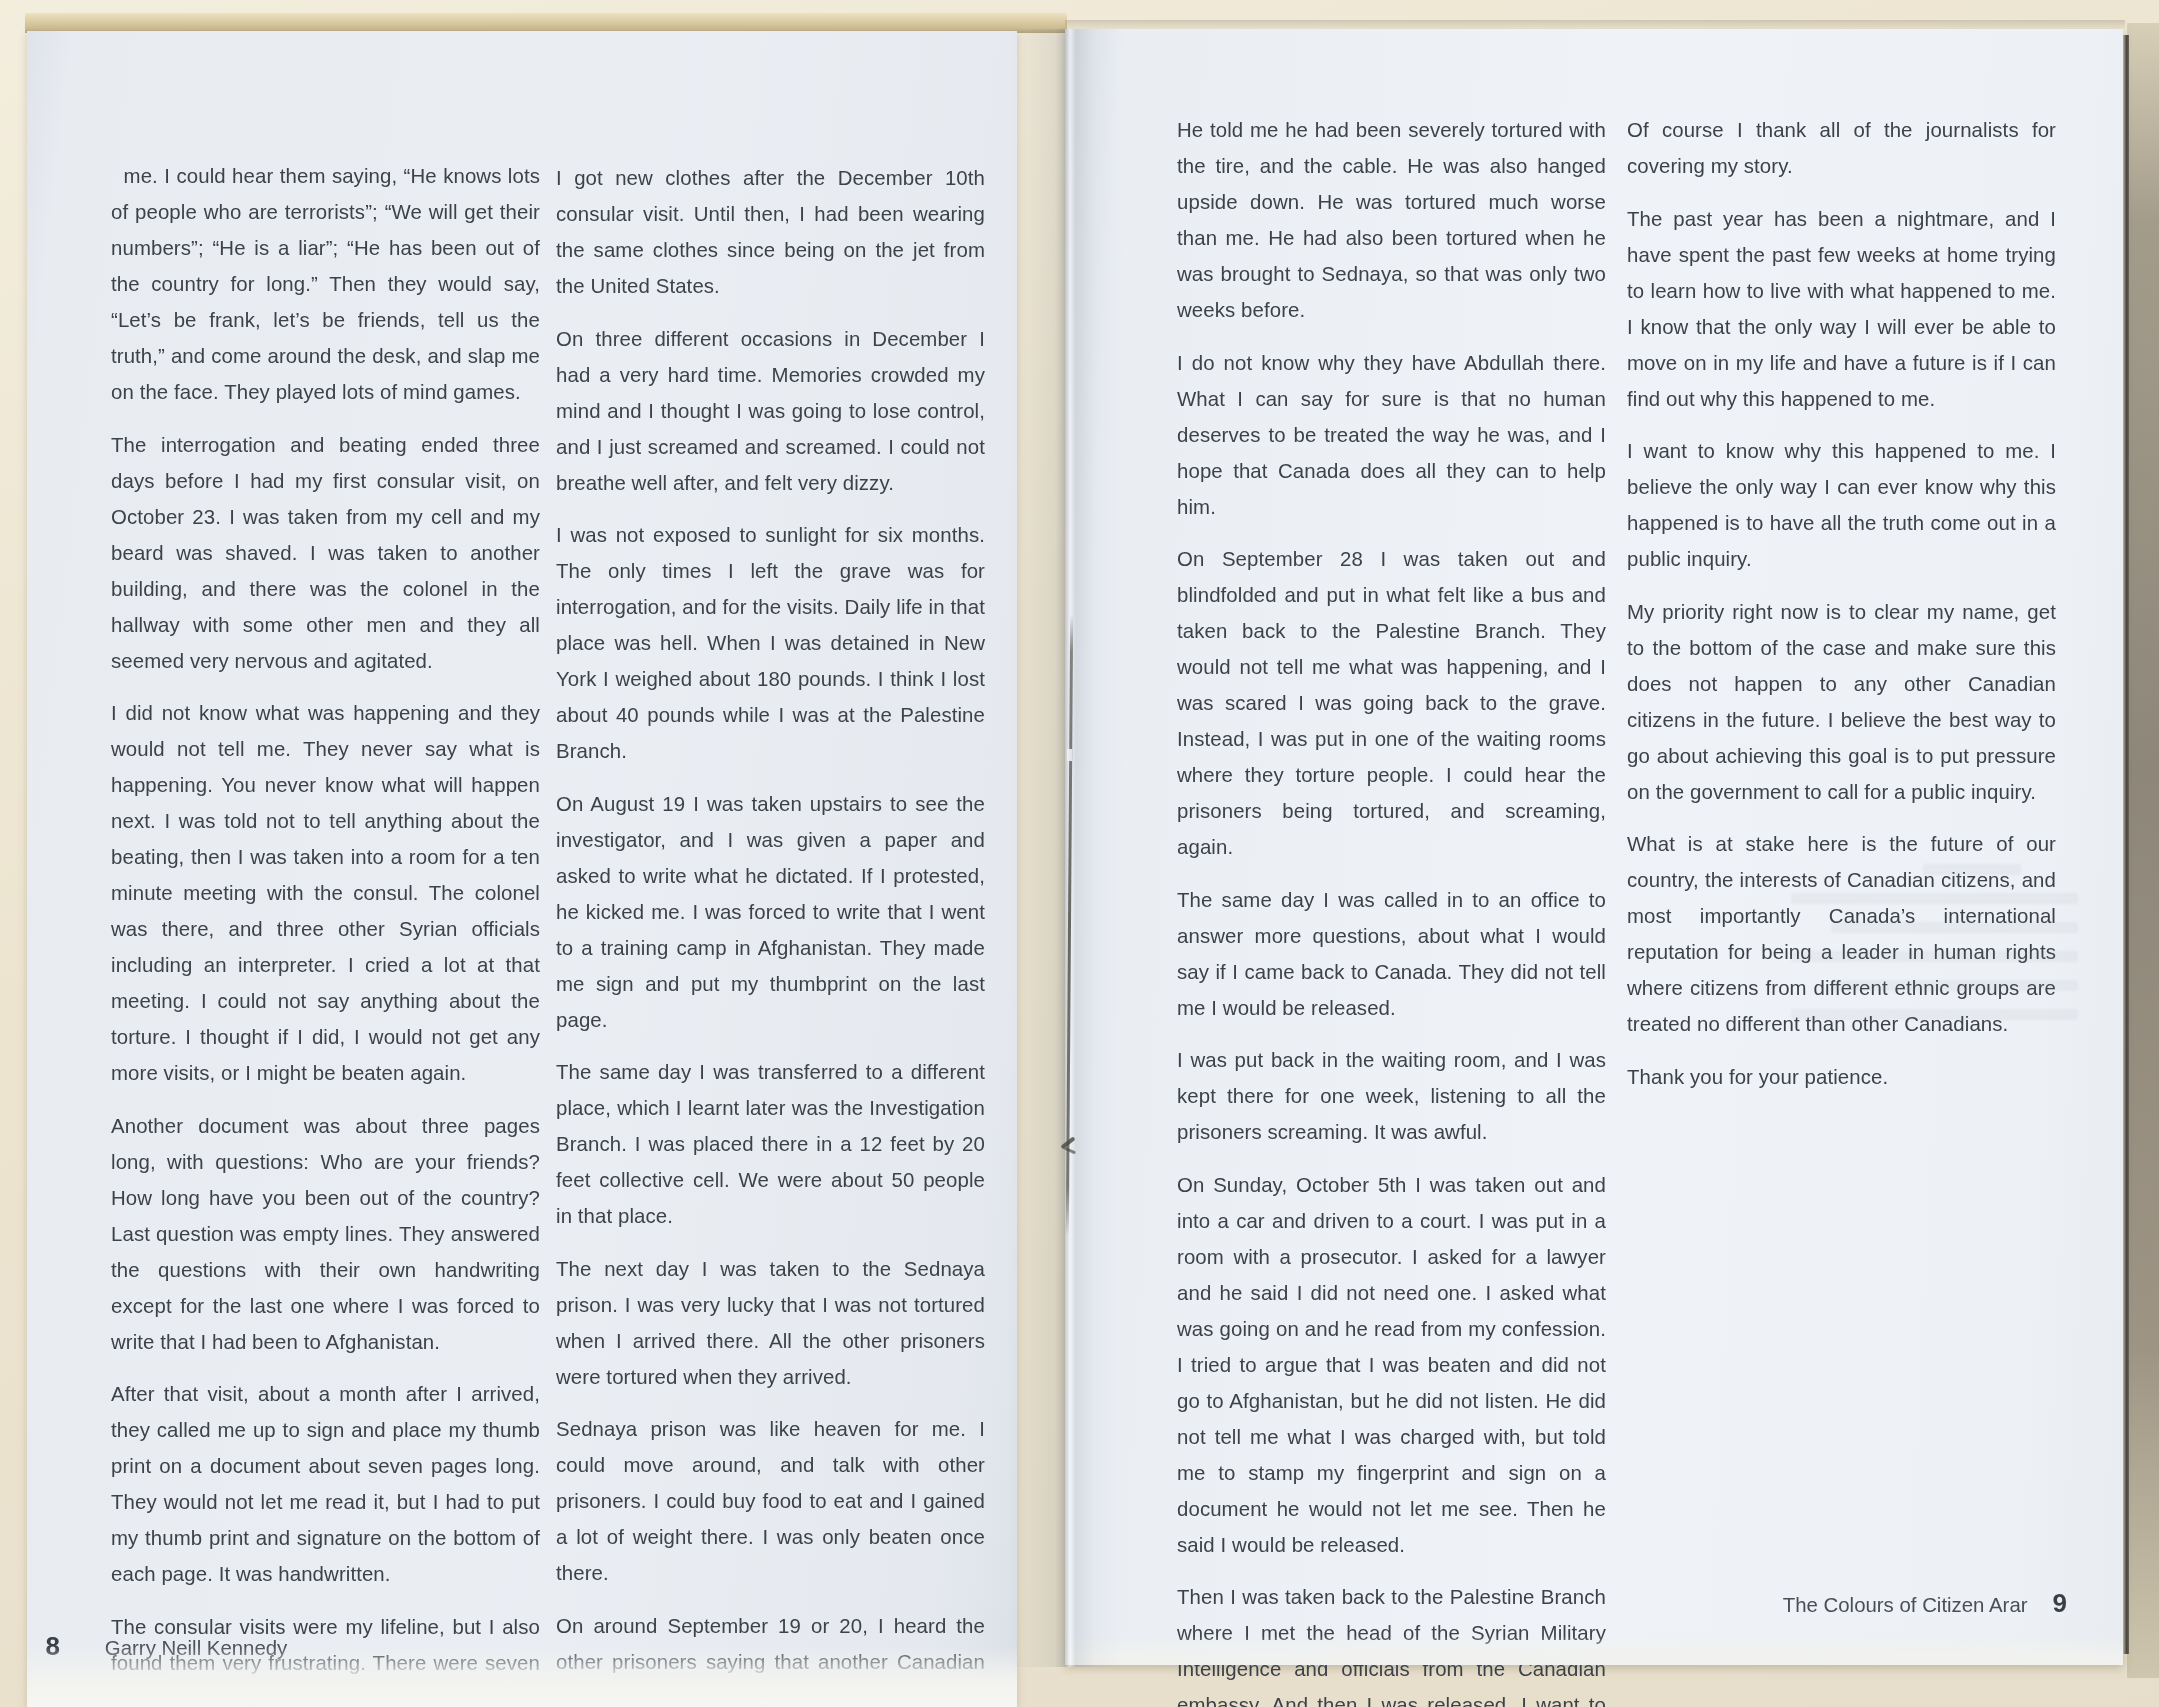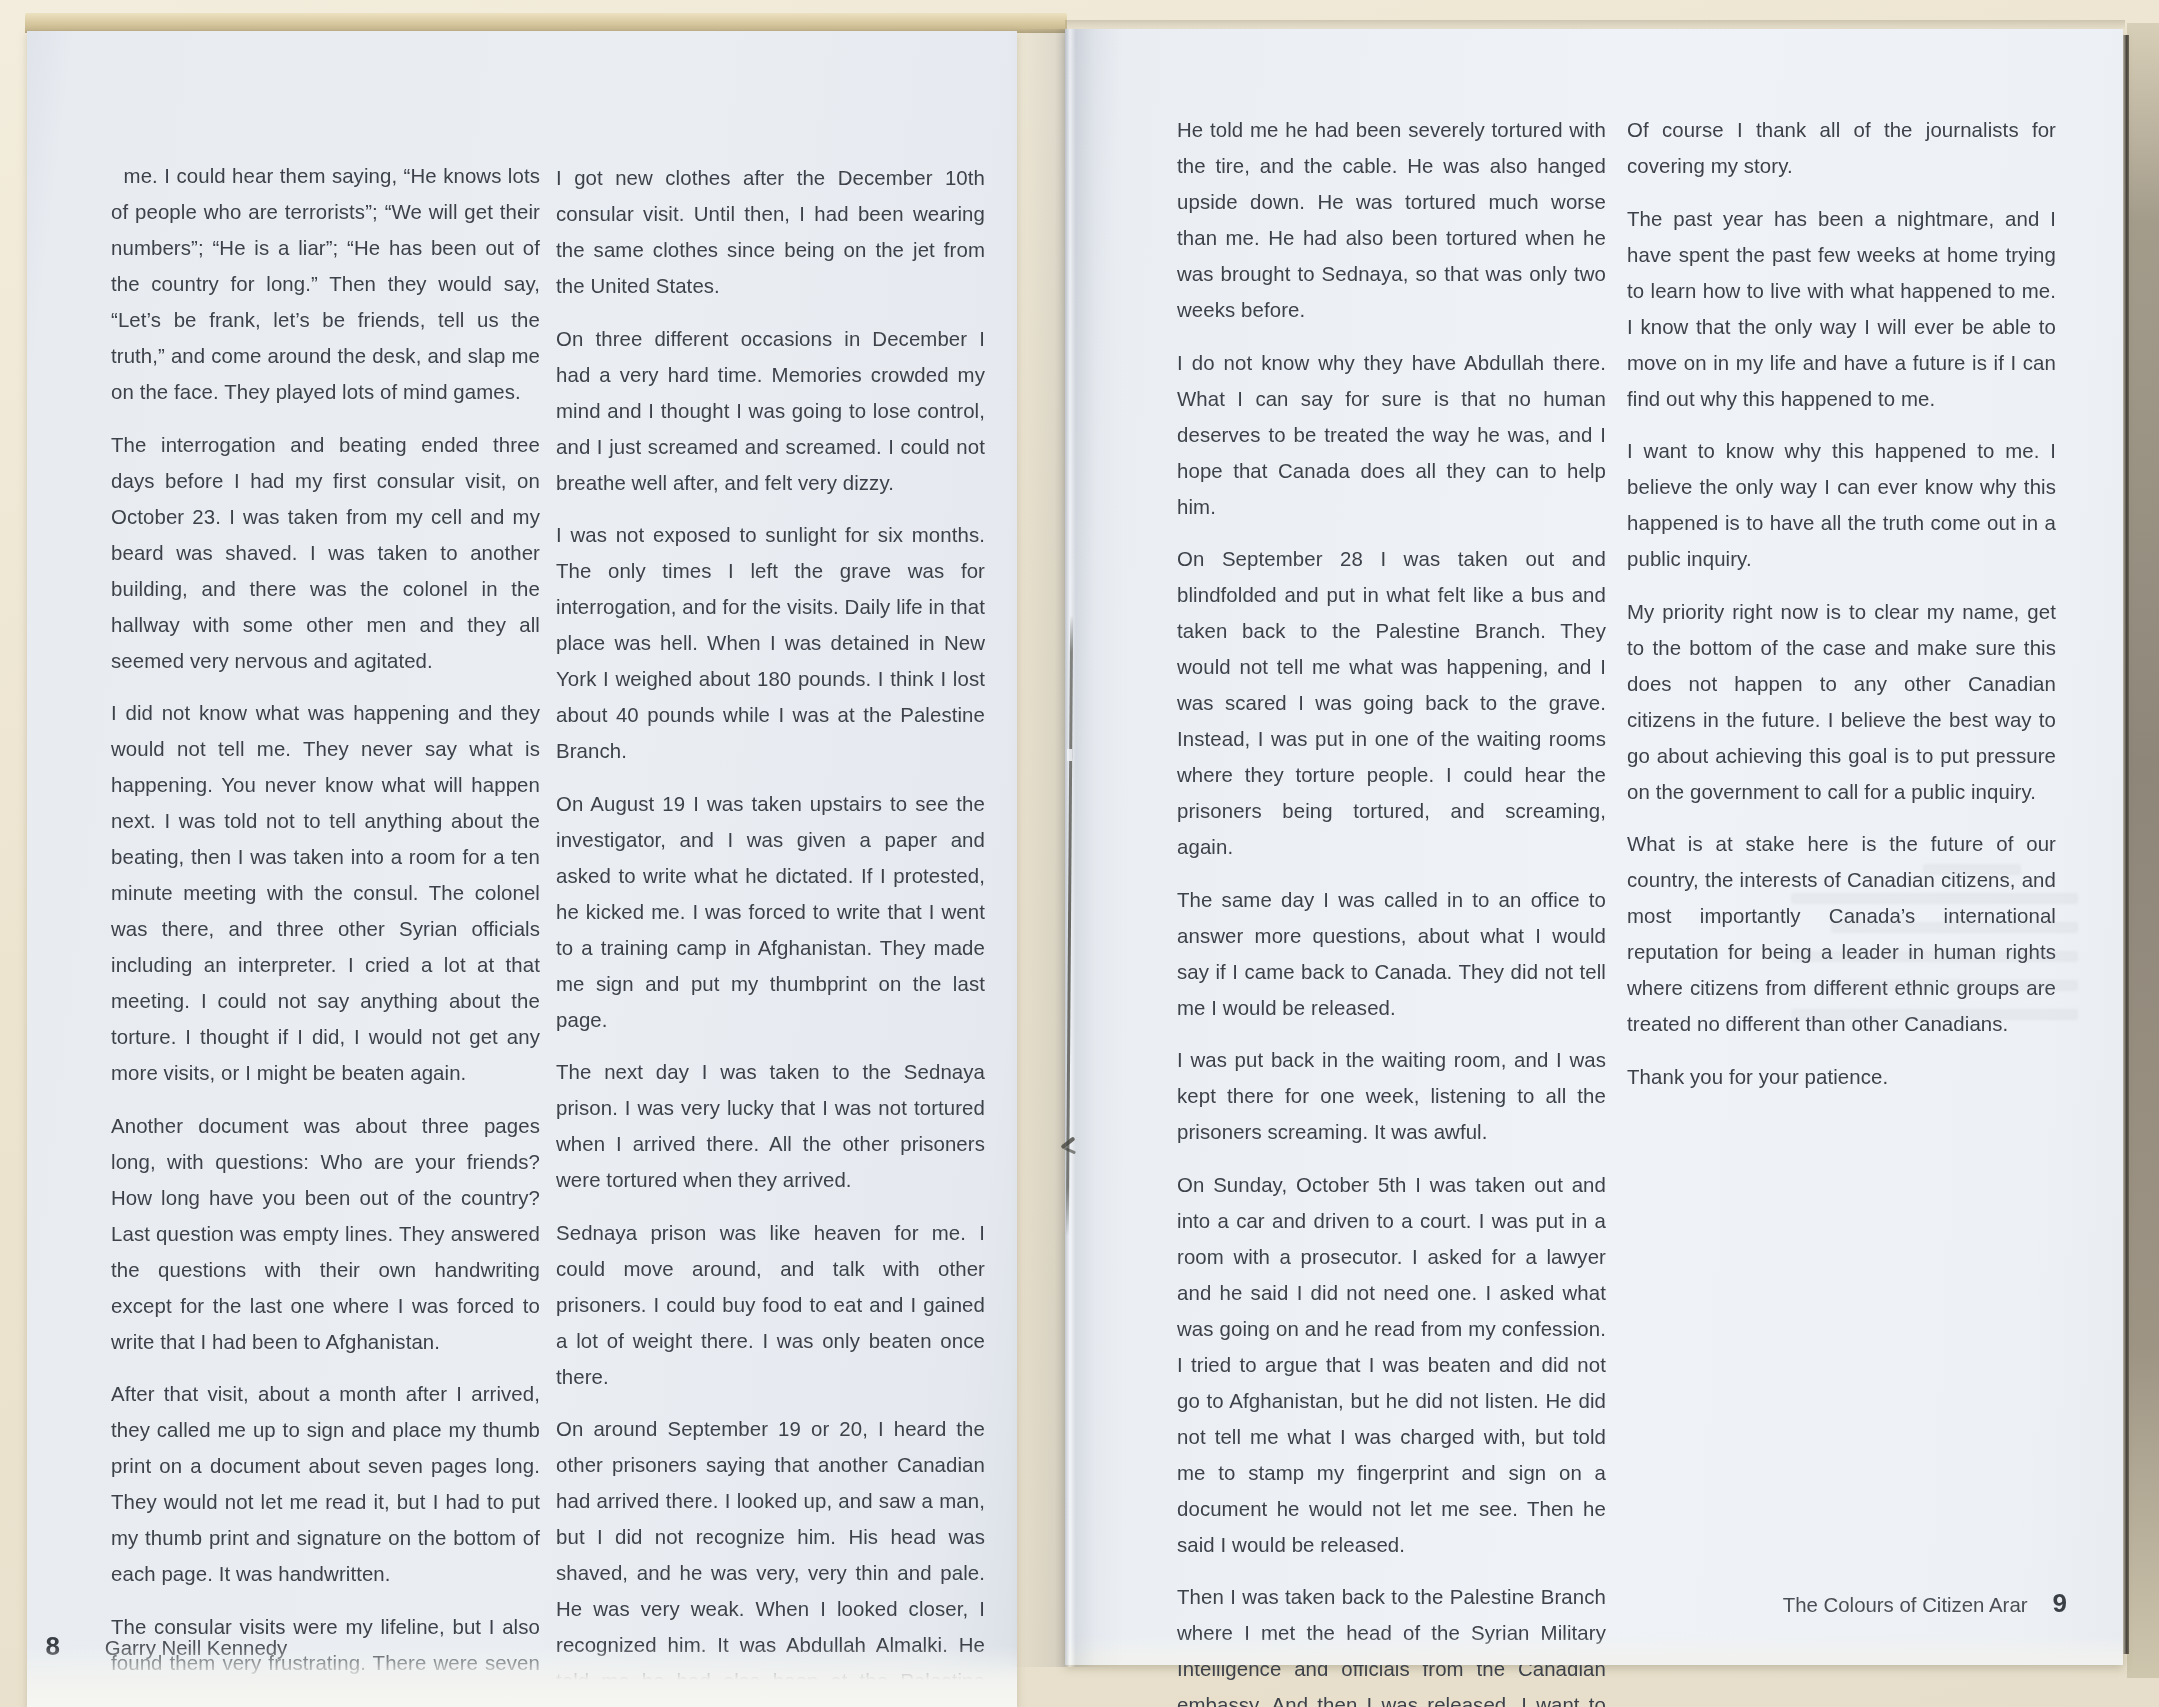--- a/index.html
+++ b/index.html
@@ -133,20 +133,21 @@
     <p>I did not know what was happening and they would not tell me. They never say what is happening. You never know what will happen next. I was told not to tell anything about the beating, then I was taken into a room for a ten minute meeting with the consul. The colonel was there, and three other Syrian officials including an interpreter. I cried a lot at that meeting. I could not say anything about the torture. I thought if I did, I would not get any more visits, or I might be beaten again.</p>
     <p>Another document was about three pages long, with questions: Who are your friends? How long have you been out of the country? Last question was empty lines. They answered the questions with their own handwriting except for the last one where I was forced to write that I had been to Afghanistan.</p>
     <p>After that visit, about a month after I arrived, they called me up to sign and place my thumb print on a document about seven pages long. They would not let me read it, but I had to put my thumb print and signature on the bottom of each page. It was handwritten.</p>
     <p>The consular visits were my lifeline, but I also found them very frustrating. There were seven consular about, and one visit from members of parliament. After the visits I would bang my head and my fist on the wall in frustration. I needed the visits, but I could not say anything there.</p>
   </div>
   <div class="col col-2">
     <p>I got new clothes after the December 10th consular visit. Until then, I had been wearing the same clothes since being on the jet from the United States.</p>
     <p>On three different occasions in December I had a very hard time. Memories crowded my mind and I thought I was going to lose control, and I just screamed and screamed. I could not breathe well after, and felt very dizzy.</p>
     <p>I was not exposed to sunlight for six months. The only times I left the grave was for interrogation, and for the visits. Daily life in that place was hell. When I was detained in New York I weighed about 180 pounds. I think I lost about 40 pounds while I was at the Palestine Branch.</p>
     <p>On August 19 I was taken upstairs to see the investigator, and I was given a paper and asked to write what he dictated. If I protested, he kicked me. I was forced to write that I went to a training camp in Afghanistan. They made me sign and put my thumbprint on the last page.</p>
+    <p>The same day I was transferred to a different place, which I learnt later was the Investigation Branch. I was placed there in a 12 feet by 20 feet collective cell. We were about 50 people in that place.</p>
     <p>The next day I was taken to the Sednaya prison. I was very lucky that I was not tortured when I arrived there. All the other prisoners were tortured when they arrived.</p>
     <p>Sednaya prison was like heaven for me. I could move around, and talk with other prisoners. I could buy food to eat and I gained a lot of weight there. I was only beaten once there.</p>
     <p>On around September 19 or 20, I heard the other prisoners saying that another Canadian had arrived there. I looked up, and saw a man, but I did not recognize him. His head was shaved, and he was very, very thin and pale. He was very weak. When I looked closer, I recognized him. It was Abdullah Almalki. He told me he had also been at the Palestine Branch, and that he had also been in a grave like I had been except he had been in it longer.</p>
   </div>
   <div class="footer-left">
     <span class="pagenum">8</span>
     <span class="runner">Garry Neill Kennedy</span>
   </div>
 </div>
 

